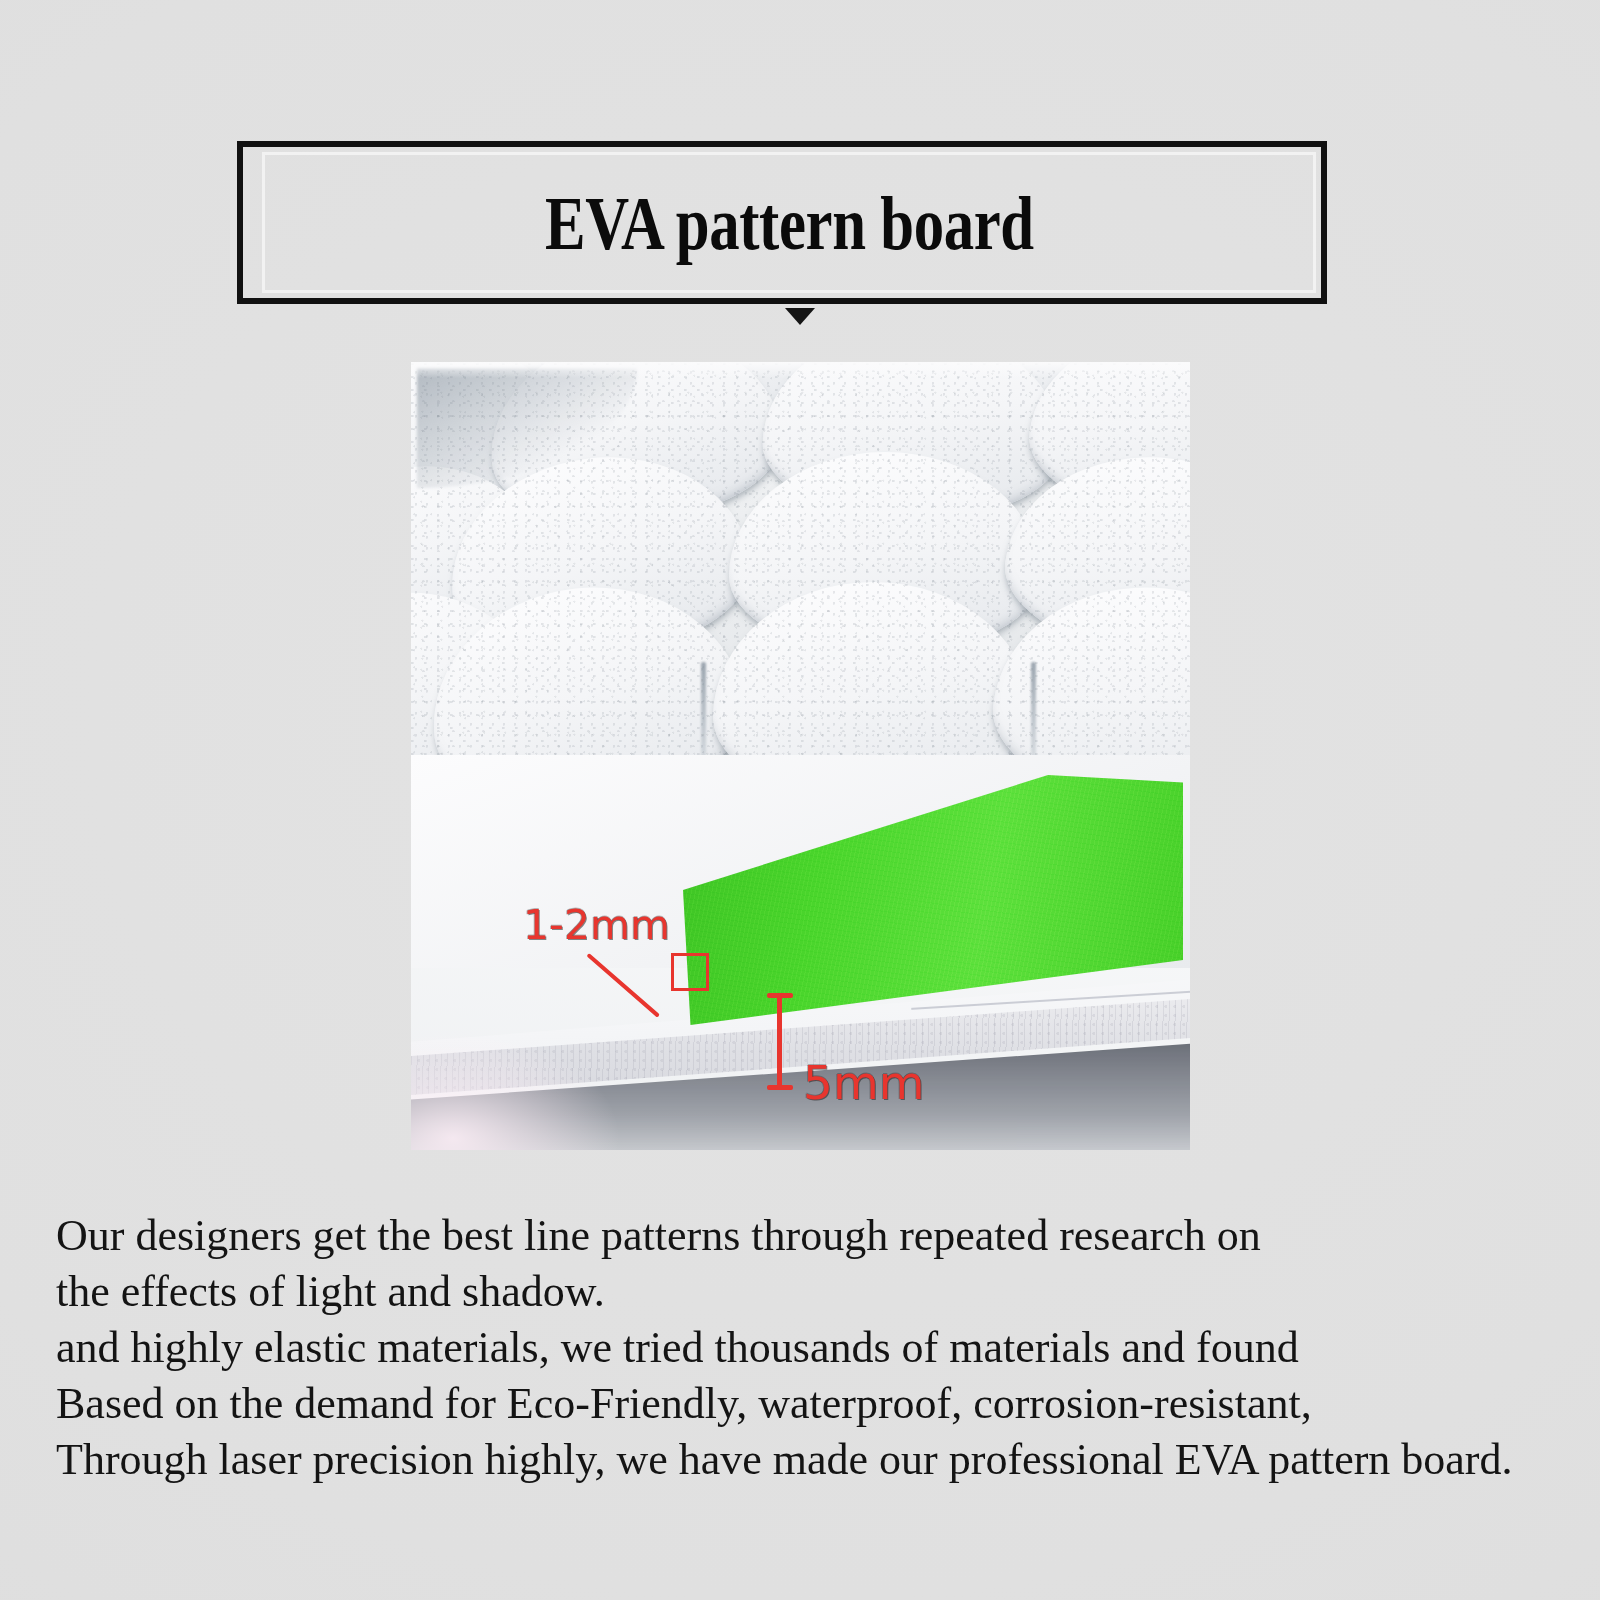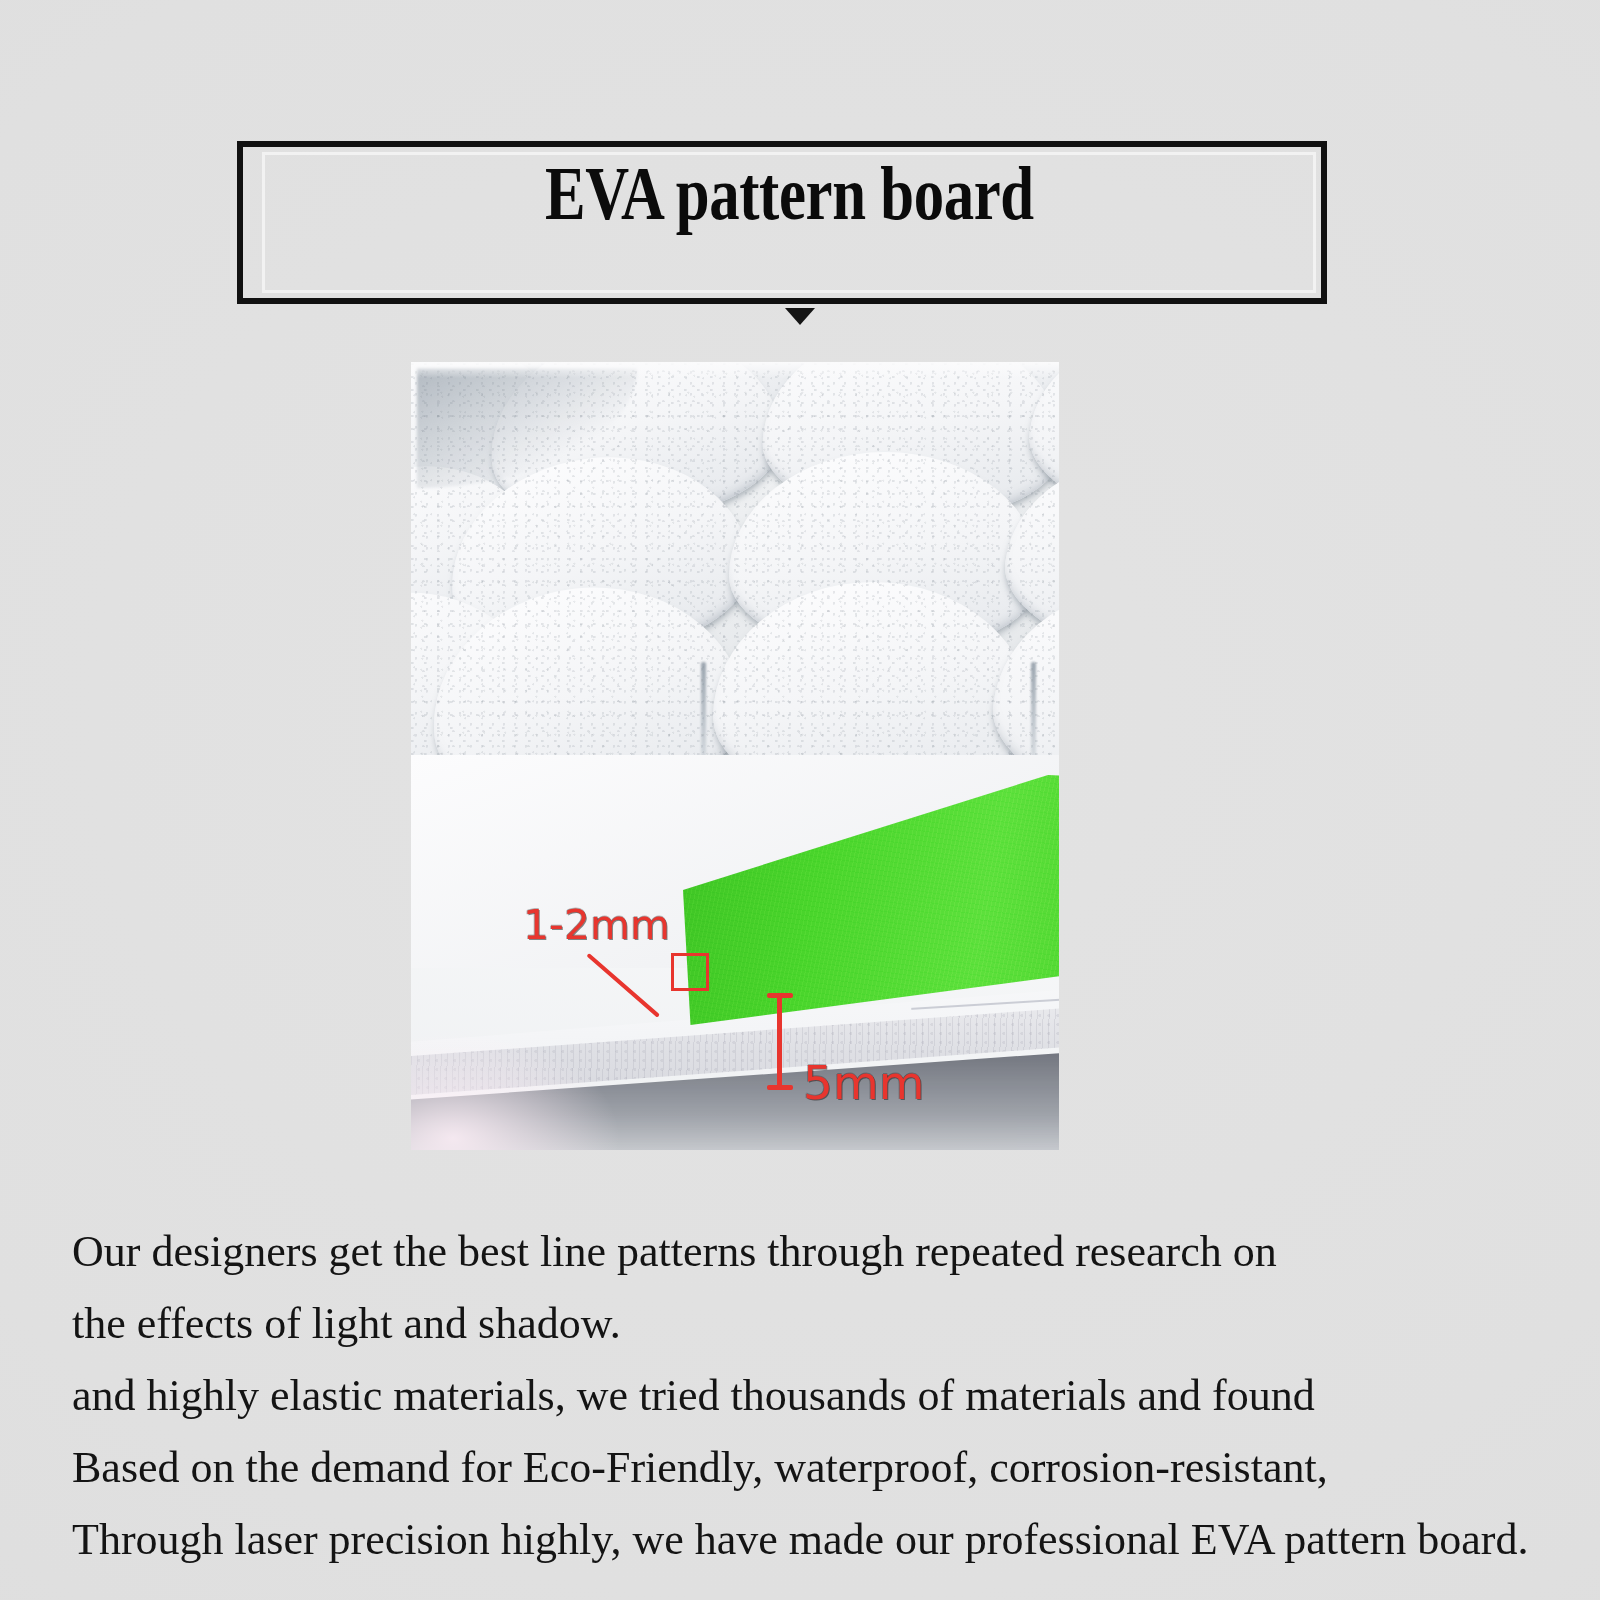--- a/index.html
+++ b/index.html
@@ -37,21 +37,21 @@
     box-sizing: border-box;
     border: 6px solid #111111;
     background: transparent;
   }
   .title-box-inner {
     position: absolute;
     inset: 5px;
     box-sizing: border-box;
     border: 3px solid #f2f2f2;
     display: flex;
-    align-items: flex-start;
+    align-items: center;
     justify-content: center;
     margin-left: 14px;
   }
   .title-text {
     font-family: "Liberation Serif", "DejaVu Serif", serif;
     font-size: 76px;
     line-height: 1;
     font-weight: 700;
     color: #0b0b0b;
     letter-spacing: -0.5px;
@@ -69,21 +69,21 @@
     border-left: 15px solid transparent;
     border-right: 15px solid transparent;
     border-top: 17px solid #151515;
   }
 
   
   .photos {
     position: absolute;
     left: 411px;
     top: 362px;
-    width: 648px;
+    width: 779px;
     height: 788px;
     overflow: hidden;
   }
 
   
   .photo1 {
     position: absolute;
     left: 0;
     top: 0;
     width: 779px;
@@ -239,21 +239,21 @@
   .copy {
     position: absolute;
     left: 56px;
     top: 1208px;
     width: 1500px;
     color: #141414;
     font-family: "Liberation Serif", "DejaVu Serif", serif;
     font-size: 44px;
     line-height: 56px;
   }
-  .copy p { margin: 16px; white-space: nowrap; }
+  .copy p { margin: 0; white-space: nowrap; }
 </style>
 </head>
 <body>
 
 <div class="page">
 
   <div class="title-wrap">
     <div class="title-box">
       <div class="title-box-inner">
         <div class="title-text">EVA pattern board</div>

